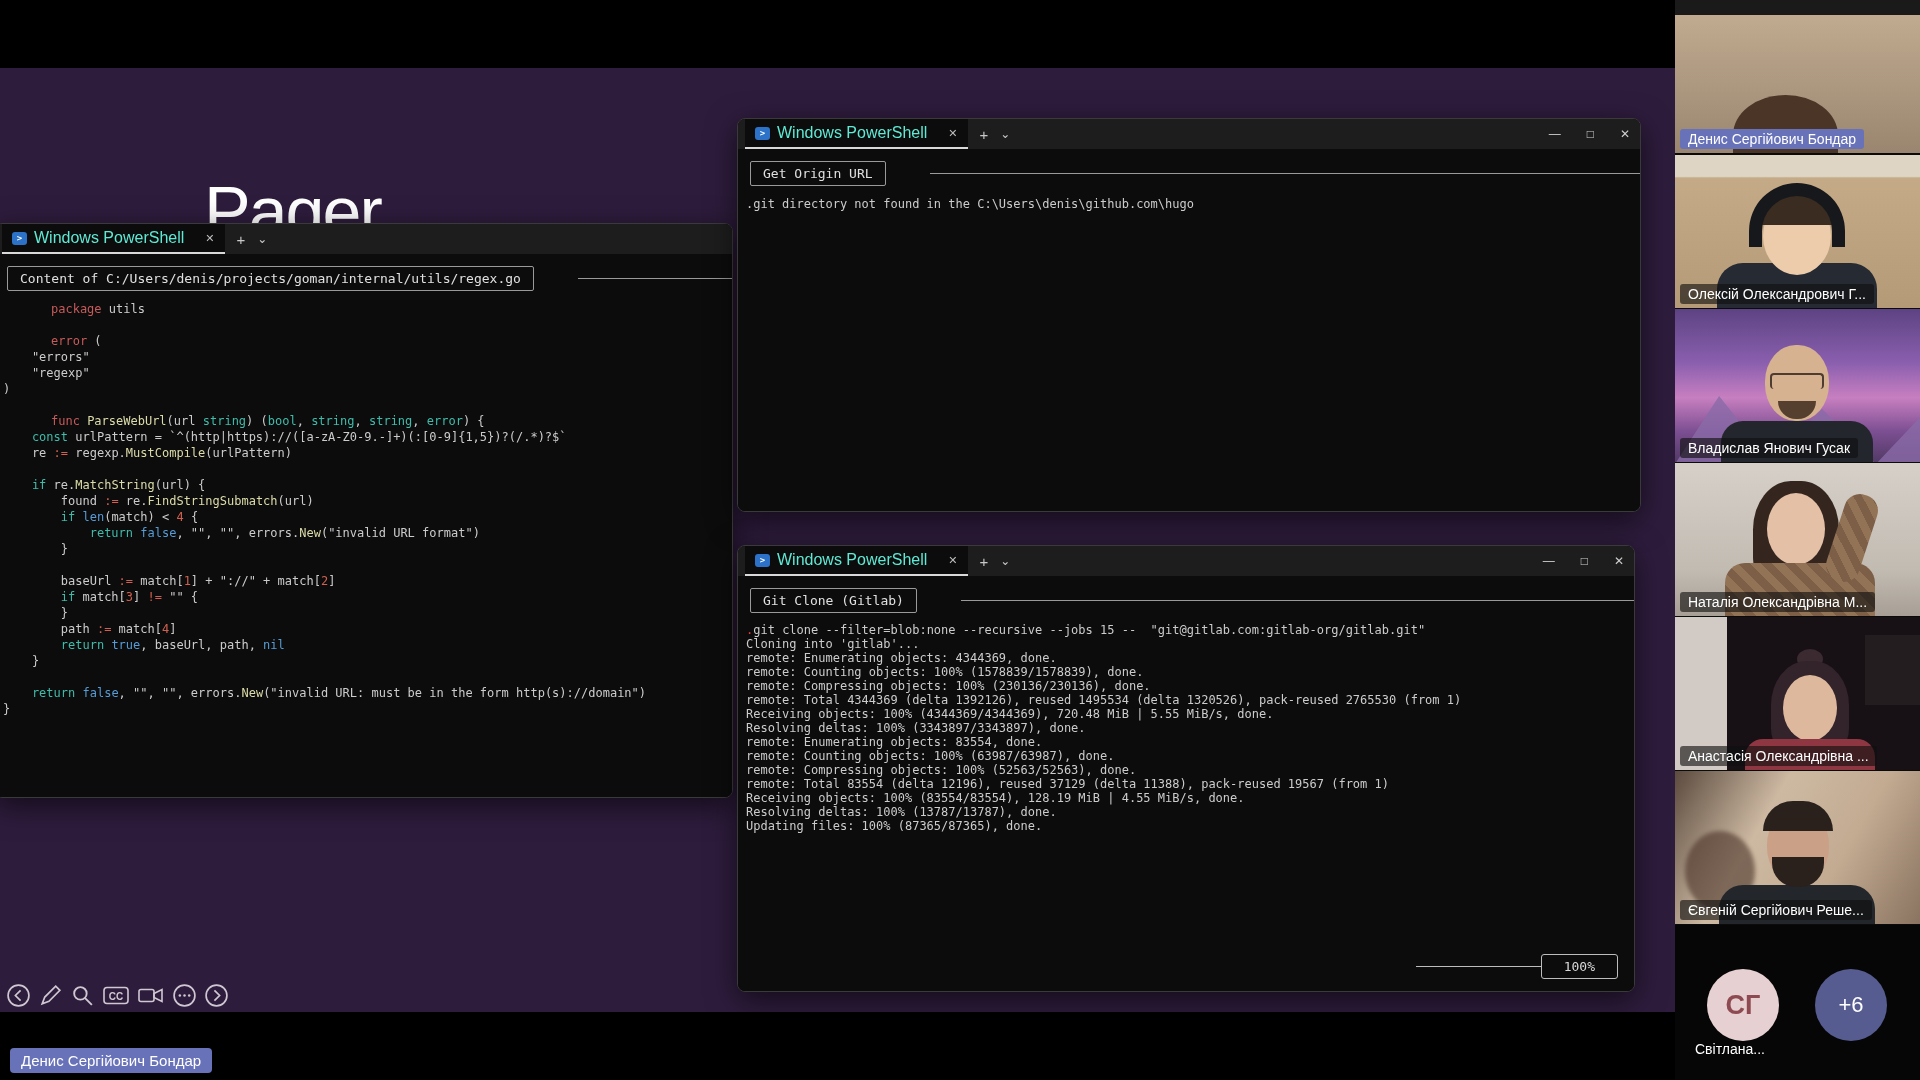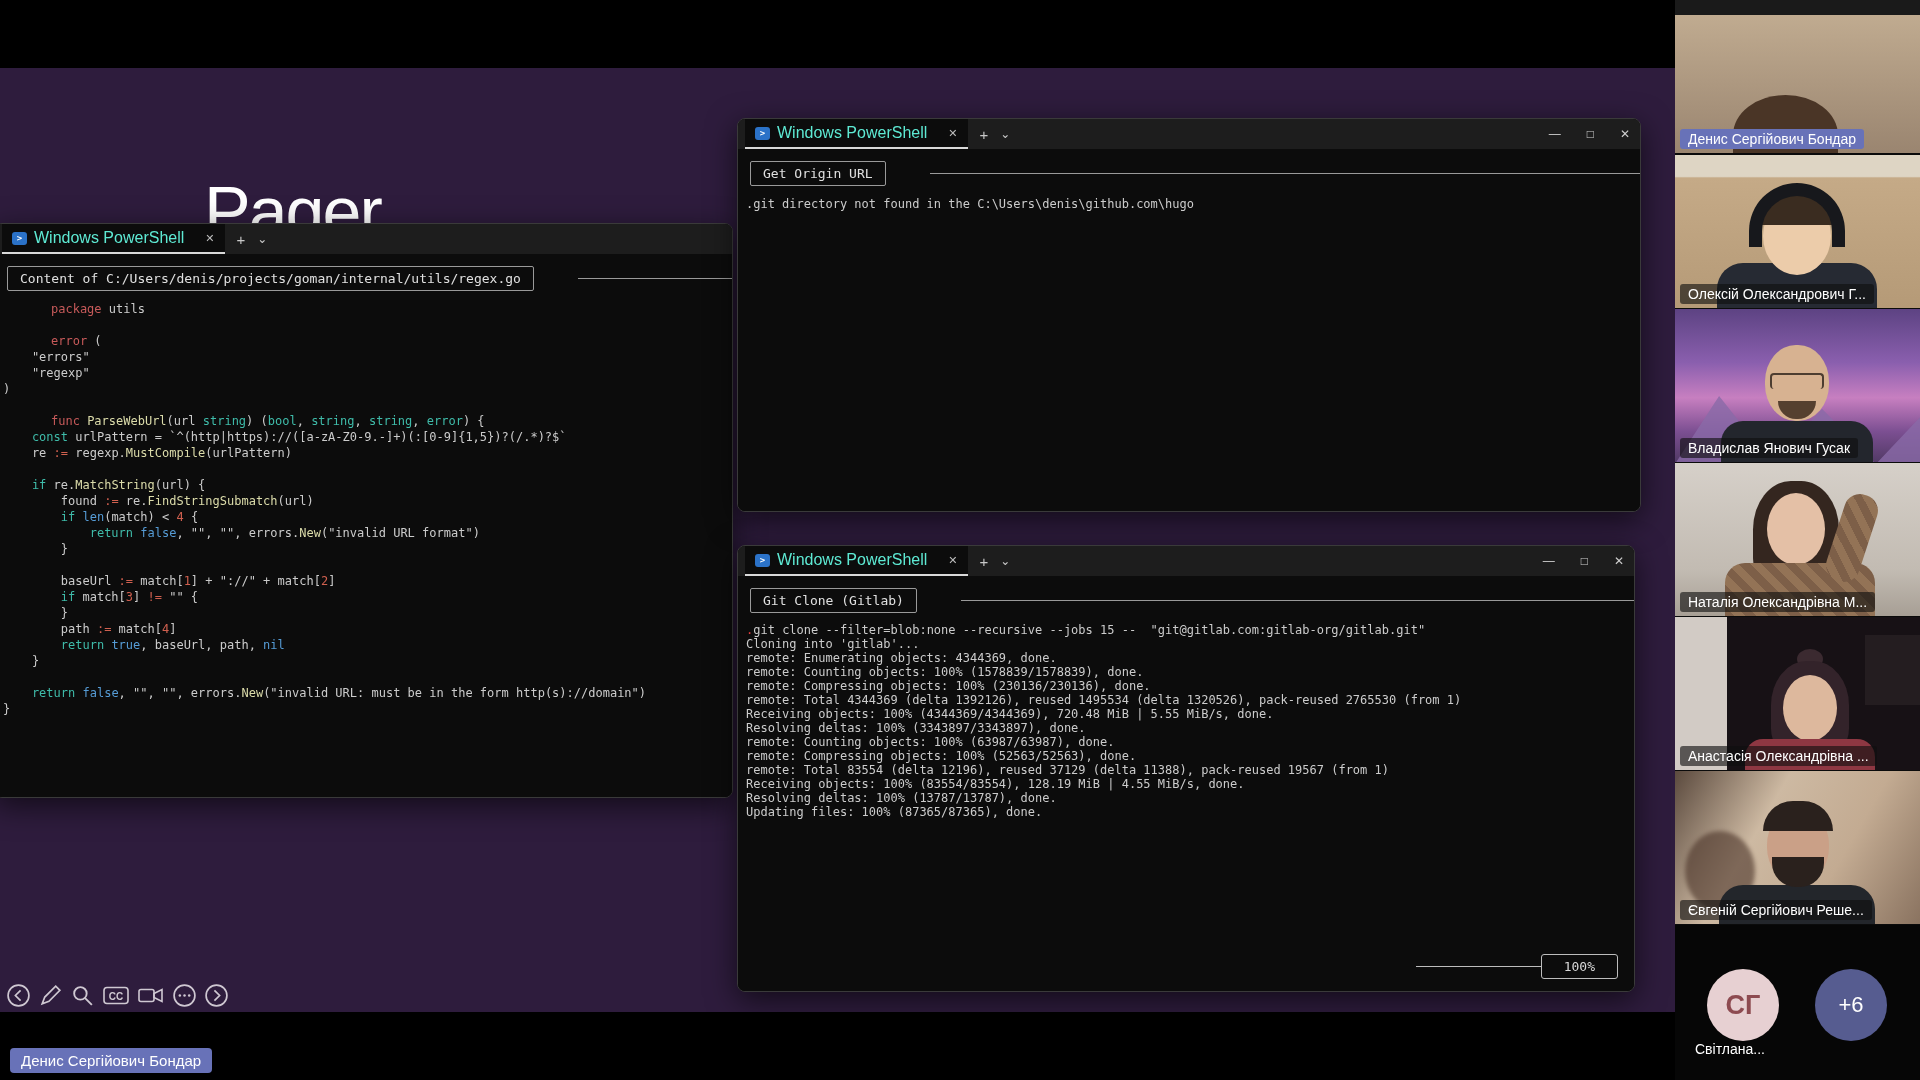--- a/index.html
+++ b/index.html
@@ -211,20 +211,21 @@
       </div>
       <div class="tcontent" id="git-lines">
           <div class="tline"><span class="c-r">.</span><span class="c-p">git clone --filter=blob:none --recursive --jobs 15 --  "git@gitlab.com:gitlab-org/gitlab.git"</span></div>
           <div class="tline">Cloning into 'gitlab'...</div>
           <div class="tline">remote: Enumerating objects: 4344369, done.</div>
           <div class="tline">remote: Counting objects: 100% (1578839/1578839), done.</div>
           <div class="tline">remote: Compressing objects: 100% (230136/230136), done.</div>
           <div class="tline">remote: Total 4344369 (delta 1392126), reused 1495534 (delta 1320526), pack-reused 2765530 (from 1)</div>
           <div class="tline">Receiving objects: 100% (4344369/4344369), 720.48 MiB | 5.55 MiB/s, done.</div>
           <div class="tline">Resolving deltas: 100% (3343897/3343897), done.</div>
+          <div class="tline">remote: Enumerating objects: 83554, done.</div>
           <div class="tline">remote: Counting objects: 100% (63987/63987), done.</div>
           <div class="tline">remote: Compressing objects: 100% (52563/52563), done.</div>
           <div class="tline">remote: Total 83554 (delta 12196), reused 37129 (delta 11388), pack-reused 19567 (from 1)</div>
           <div class="tline">Receiving objects: 100% (83554/83554), 128.19 MiB | 4.55 MiB/s, done.</div>
           <div class="tline">Resolving deltas: 100% (13787/13787), done.</div>
           <div class="tline">Updating files: 100% (87365/87365), done.</div>
         </div>
       <div id="gauge">
         <span class="gline"></span>
         <span class="gbox">100%</span>

